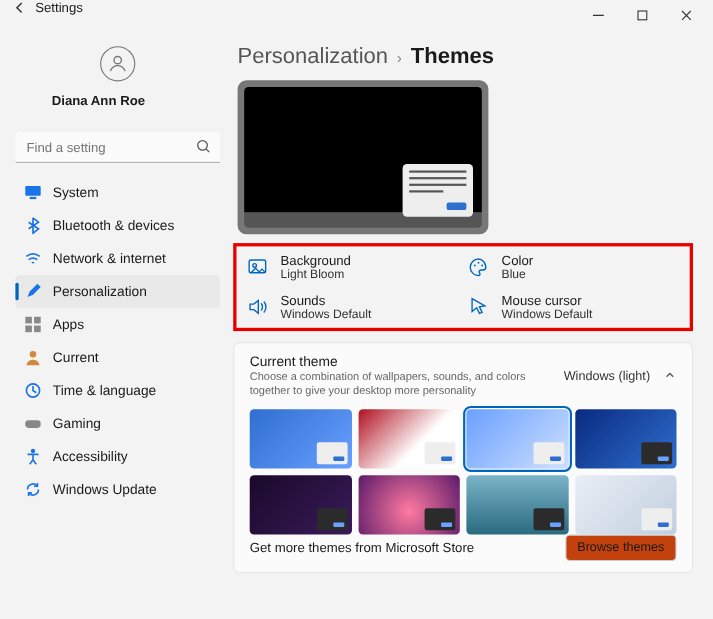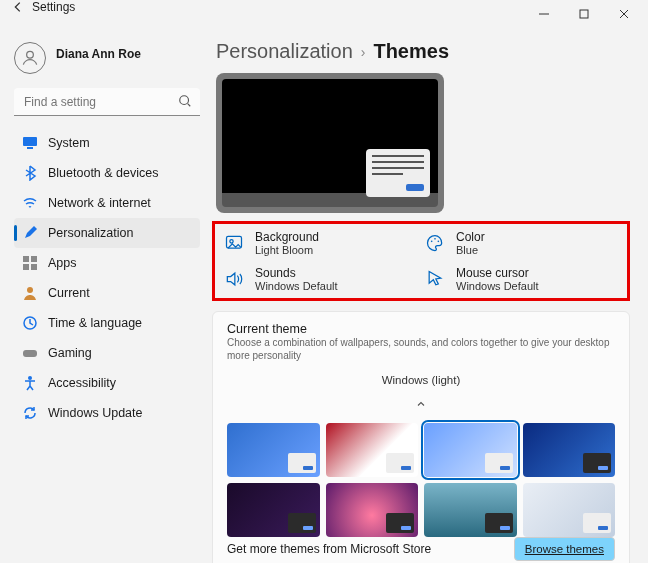--- a/index.html
+++ b/index.html
@@ -8,21 +8,21 @@
   .titlebar { height: 32px; display: flex; align-items: flex-start; padding: 0 4px; }
   .titlebar .back { width: 28px; text-align: center; color: #555; }
   .titlebar .title { font-size: 12px; }
   .titlebar .spacer { flex: 1; }
   .win-btn { width: 40px; height: 28px; display: flex; align-items: center; justify-content: center; color: #333; }
   .win-btn svg { width: 10px; height: 10px; }
 
   .content { display: flex; height: calc(100% - 32px); }
 
   .sidebar { width: 210px; padding: 6px 10px 0 14px; }
-  .user { display: flex; align-items: center; gap: 10px; padding: 4px 0 14px 0; }
+  .user { display: flex; align-items: center; gap: 10px; padding: 4px 0 14px 0; flex-direction: column; }
   .avatar { width: 32px; height: 32px; border-radius: 50%; border: 1.5px solid #777; display:flex; align-items:center; justify-content:center; }
   .avatar svg { width: 20px; height: 20px; }
   .user .name { font-size: 12px; font-weight: 600; }
   .user .sub { display:block; width:120px; height:8px; }
 
   .search { position: relative; margin-bottom: 12px; }
   .search input { width: 100%; height: 28px; border: none; border-bottom: 1.5px solid #888; background: #fbfbfb; padding: 0 28px 0 10px; font-size: 12px; outline: none; border-radius: 4px 4px 0 0; }
   .search .sicon { position: absolute; right: 8px; top: 6px; color: #555; }
 
   .nav { list-style: none; }
@@ -45,38 +45,38 @@
   .preview .win .btn { position:absolute; right:6px; bottom:6px; width:18px; height:7px; background:#2f6fcf; border-radius:2px; }
 
   .theme-opts { border: 3px solid #e60000; margin: 0 0 10px 2px; padding: 6px 8px; display:grid; grid-template-columns: 1fr 1fr; row-gap: 10px; column-gap: 6px; background:#f3f3f3; }
   .opt { display:flex; align-items:center; gap:10px; }
   .opt .oicon { width:22px; height:22px; color:#0067c0; display:flex; align-items:center; justify-content:center; }
   .opt .oicon svg { width:20px; height:20px; }
   .opt .t { font-size:12px; }
   .opt .s { font-size:11px; color:#333; }
 
   .card { background:#fbfbfb; border:1px solid #e6e6e6; border-radius:6px; padding:10px 14px; margin-left:2px; }
-  .card .head { display:flex; align-items:center; gap:12px;flex-direction:column; }
+  .card .head { display:flex; align-items:center; gap:12px; }
   .card .head .txt { flex:1; }
   .card .head .ttl { font-size:12.5px; }
   .card .head .desc { font-size:10px; color:#666; line-height:1.3; }
   .card .head .val { font-size:11.5px; color:#333; }
   .card .head .chev { color:#555; }
 
   .thumbs { display:grid; grid-template-columns: repeat(4, 1fr); gap:6px; margin-top:10px; }
   .thumb { height:54px; border-radius:4px; position:relative; background-size:cover; }
   .thumb.sel { outline:2px solid #0067c0; outline-offset:1px; }
   .thumb .tw { position:absolute; right:4px; bottom:4px; width:28px; height:20px; background:#eee; border-radius:2px; }
   .thumb .tw::after { content:""; position:absolute; right:3px; bottom:3px; width:10px; height:4px; background:#2f6fcf; border-radius:1px; }
   .thumb.dark .tw { background:#2b2b2b; }
   .thumb.dark .tw::after { background:#6aa0ff; }
 
   .store { display:flex; align-items:center; justify-content:space-between; }
   .store .lbl { font-size:12px; }
-  .store .btn { font-size:11.5px; background:#7dd3fc; border:1px solid #ccc; padding:5px 10px; border-radius:4px;text-decoration:underline; }
+  .store .btn { font-size:11.5px; background:#c2410c; border:1px solid #ccc; padding:5px 10px; border-radius:4px; }
 </style>
 </head>
 <body>
 
 <div class="titlebar">
   <div class="back">
     <svg width="14" height="14" viewBox="0 0 16 16">
         <path d="M10 3 5 8l5 5" fill="none" stroke="#333" stroke-width="1.5"></path>
       </svg>
   </div>

